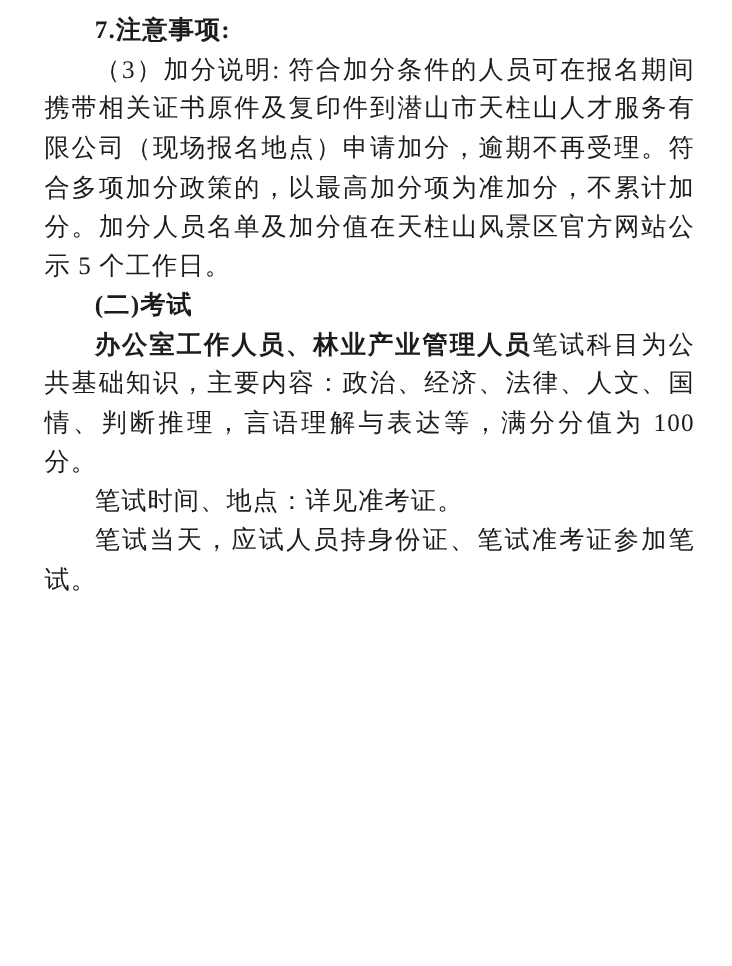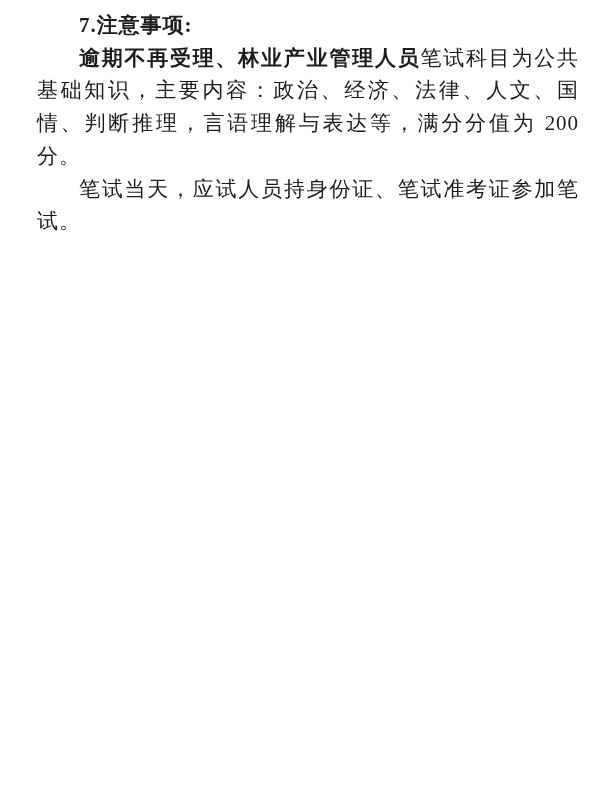--- a/index.html
+++ b/index.html
@@ -35,16 +35,19 @@
   .bold {
     font-weight: bold;
   }
 </style>
 </head>
 <body>
 
 <div class="page">
   <div class="doc-body">
       <p class="para heading"><span class="bold">7.注意事项:</span></p>
-      <p class="para body"><span class="bold">逾期不再受理、林业产业管理人员</span><span>笔试科目为公共基础知识，主要内容：政治、经济、法律、人文、国情、判断推理，言语理解与表达等，满分分值为 200 分。</span></p>
+      <p class="para body"><span>（3）加分说明: 符合加分条件的人员可在报名期间携带相关证书原件及复印件到潜山市天柱山人才服务有限公司（现场报名地点）申请加分，逾期不再受理。符合多项加分政策的，以最高加分项为准加分，不累计加分。加分人员名单及加分值在天柱山风景区官方网站公示 5 个工作日。</span></p>
+      <p class="para heading"><span class="bold">(二)考试</span></p>
+      <p class="para body"><span class="bold">办公室工作人员、林业产业管理人员</span><span>笔试科目为公共基础知识，主要内容：政治、经济、法律、人文、国情、判断推理，言语理解与表达等，满分分值为 100 分。</span></p>
+      <p class="para body"><span>笔试时间、地点：详见准考证。</span></p>
       <p class="para body"><span>笔试当天，应试人员持身份证、笔试准考证参加笔试。</span></p>
     </div>
 </div>
 
 </body></html>

